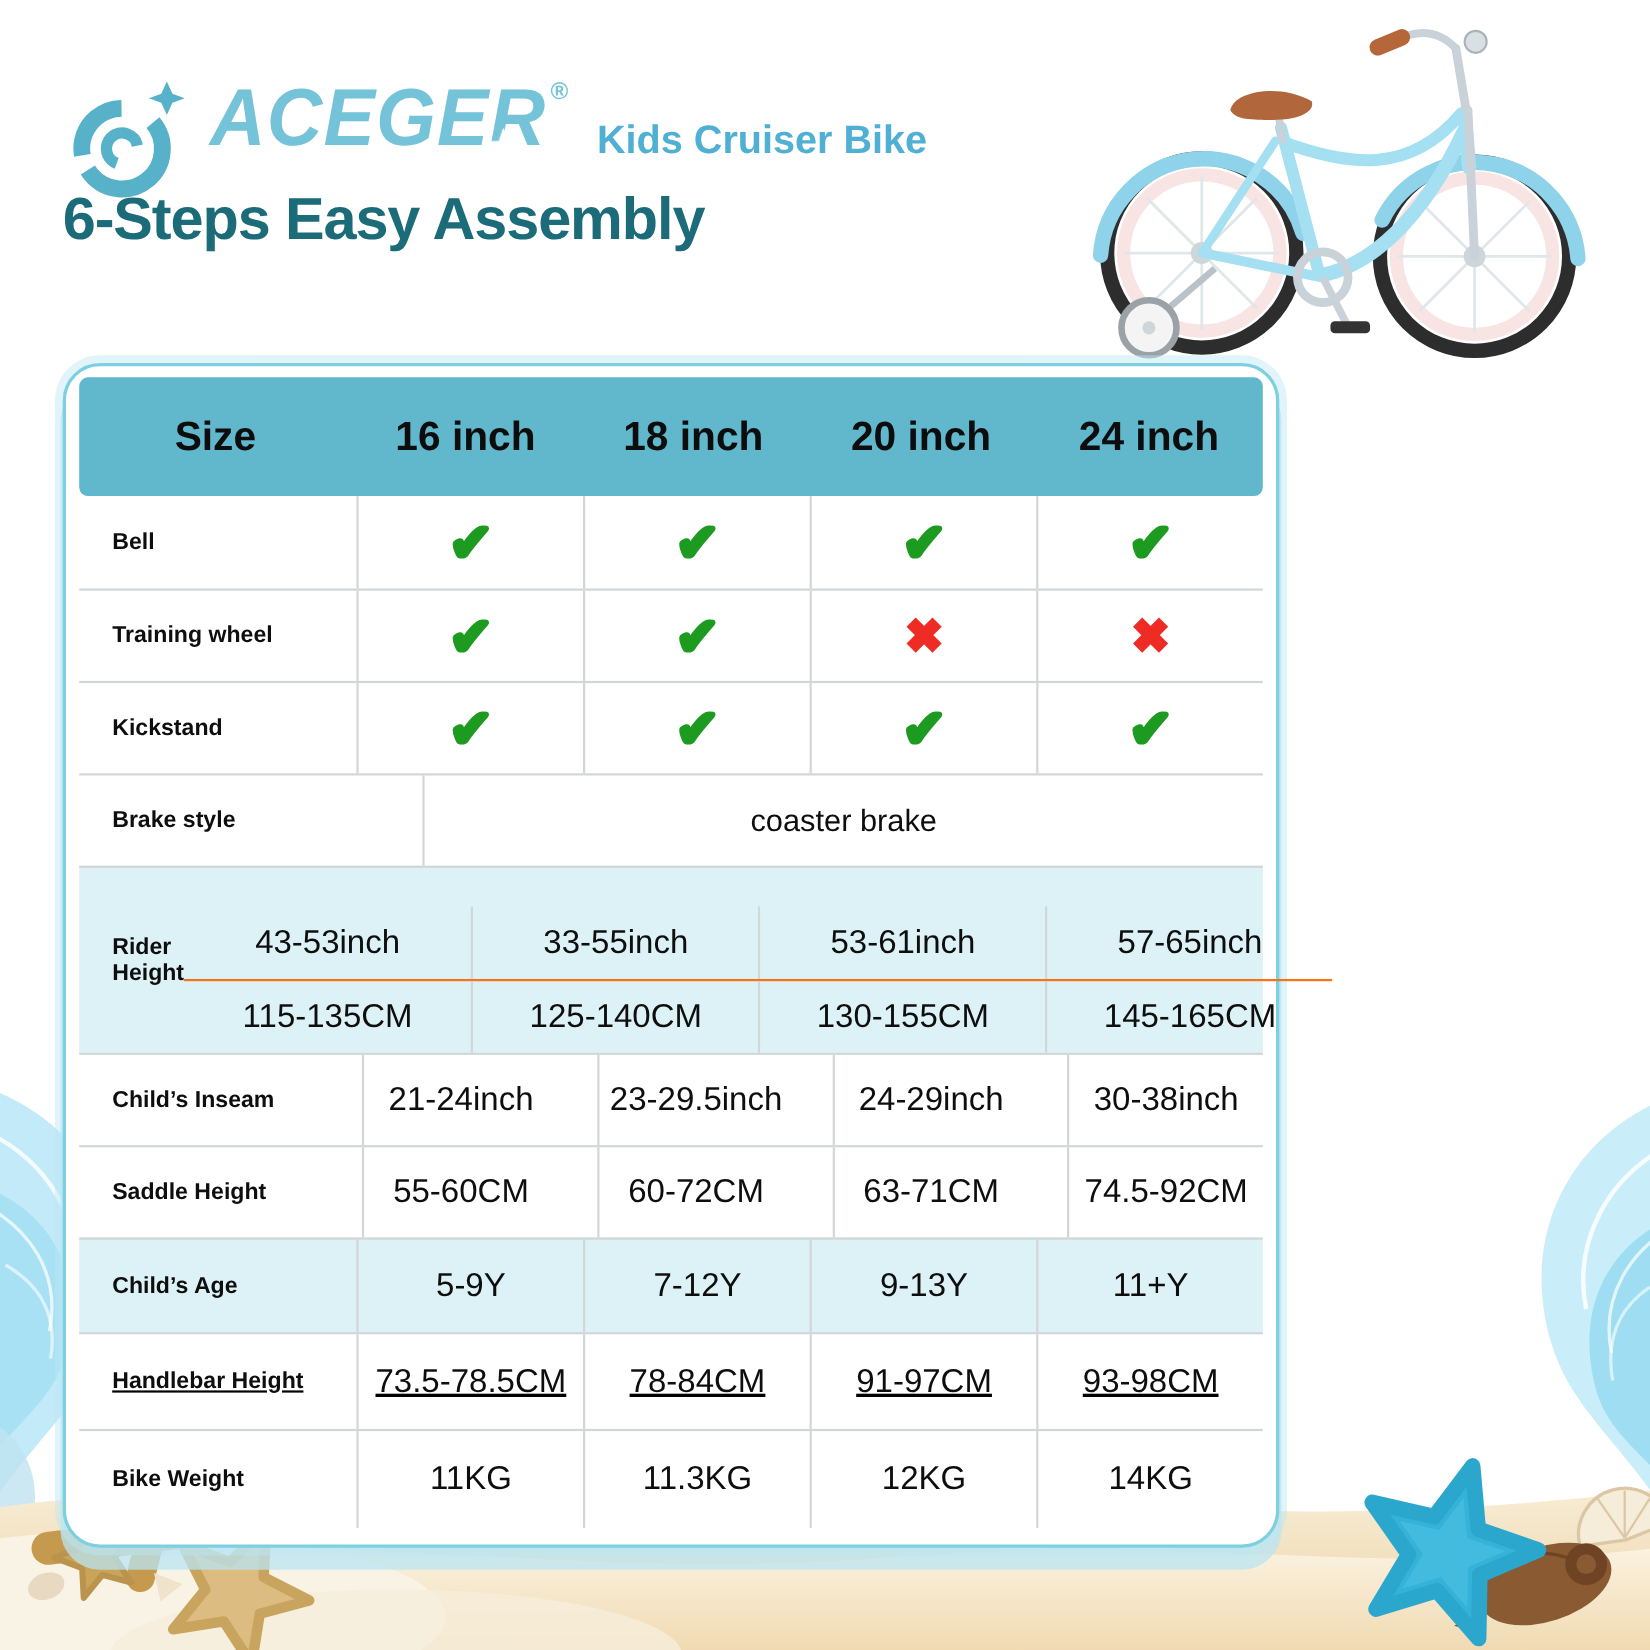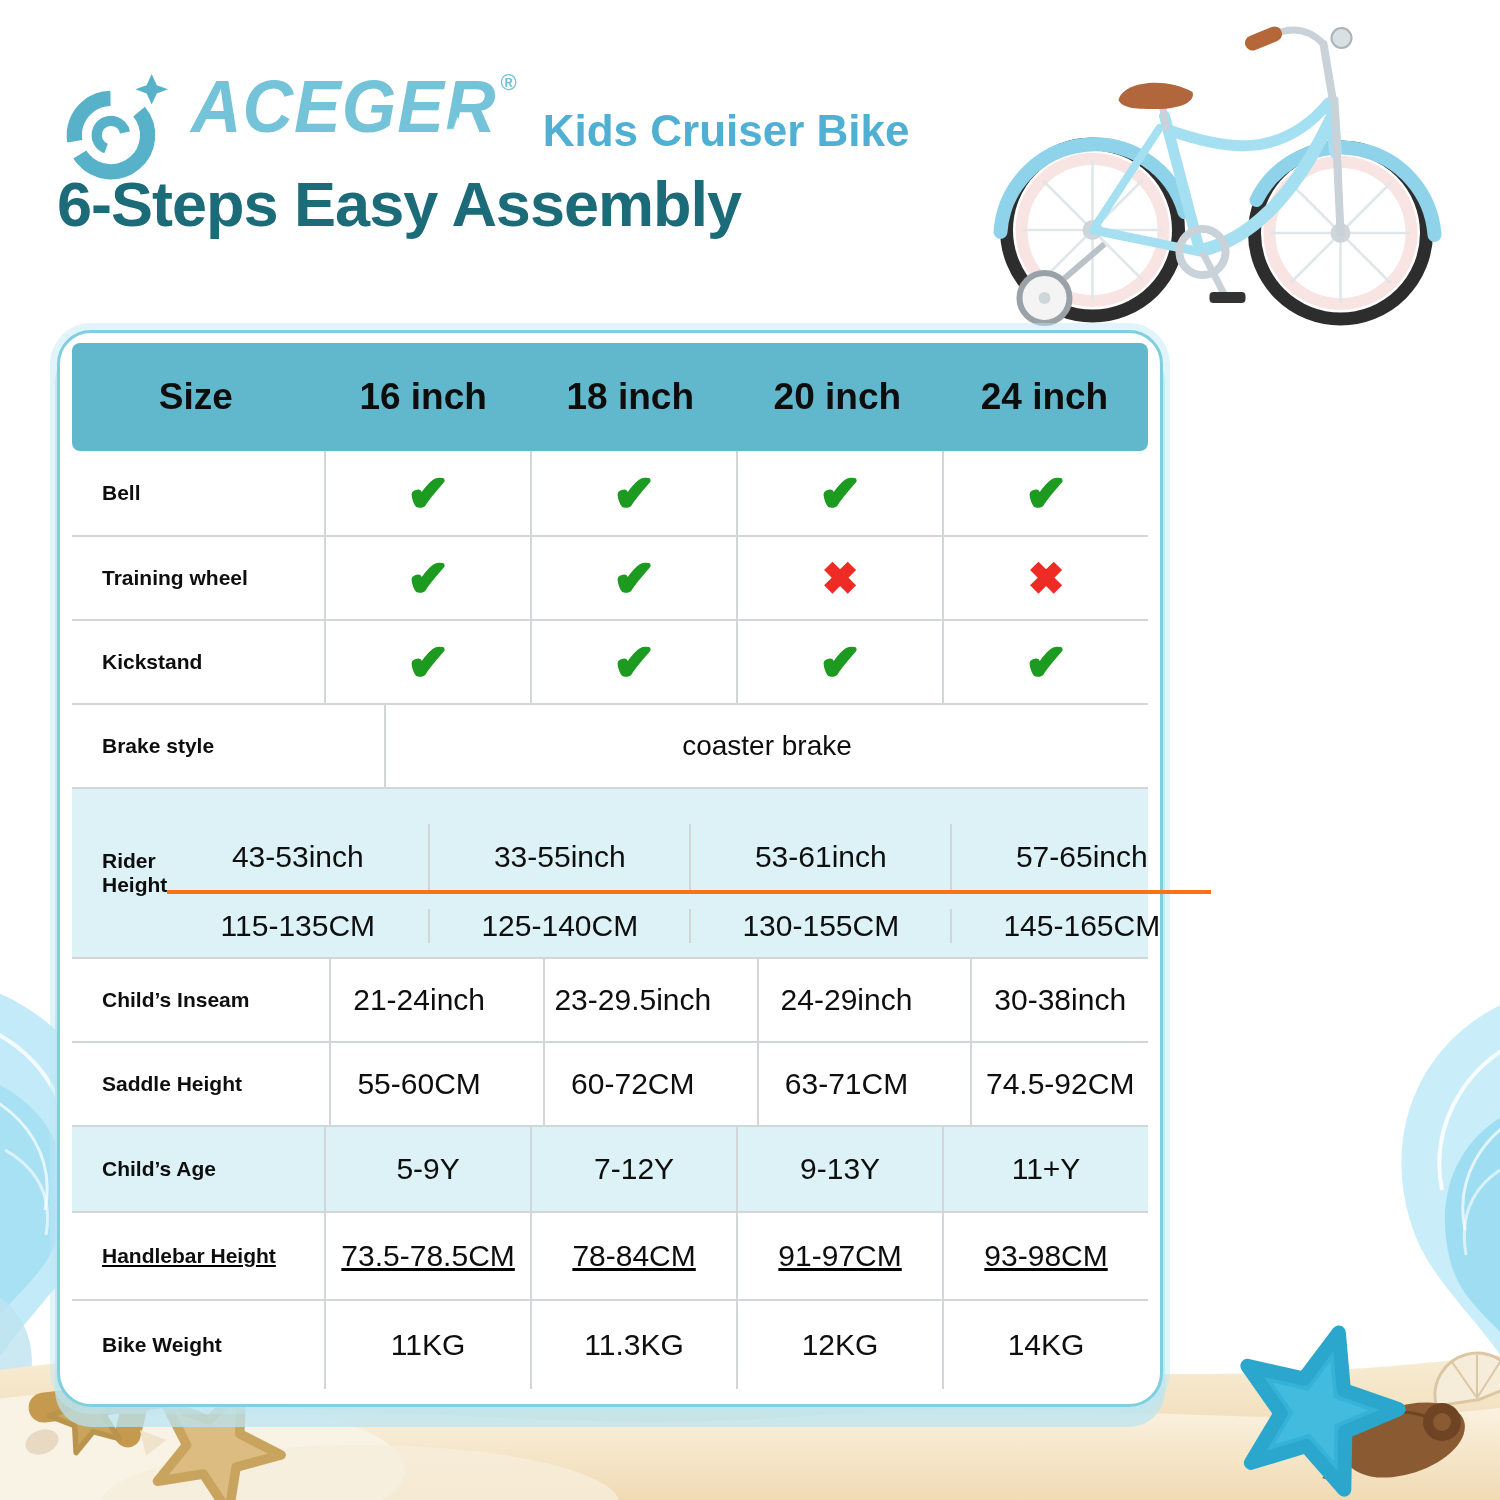--- a/index.html
+++ b/index.html
@@ -25,25 +25,25 @@
     font-size:70px;font-weight:bold;font-style:italic;letter-spacing:1px;
     color:#74c3d9;line-height:1;transform:scaleY(1.05);
   }
   .brand-star{
     position:absolute;left:247px;top:40px;
     color:#ffffff;font-size:44px;font-style:normal;line-height:1;
     text-shadow:0 0 2px #ffffff;
   }
   .brand-reg{font-size:22px;font-weight:bold;color:#74c3d9;margin-left:4px;margin-top:-2px;}
   .brand-tagline{
-    font-size:44px;font-weight:bold;color:#4fb0d4;margin-left:26px;margin-top:34px;white-space:nowrap;
+    font-size:36px;font-weight:bold;color:#4fb0d4;margin-left:26px;margin-top:34px;white-space:nowrap;
   }
   .page-title{
     position:absolute;left:57px;top:168px;z-index:2;
-    font-size:63px;font-weight:bold;color:#1c6b79;letter-spacing:-1px;white-space:nowrap;
+    font-size:54px;font-weight:bold;color:#1c6b79;letter-spacing:-1px;white-space:nowrap;
   }
 
   .hero-bike{position:absolute;left:950px;top:0px;width:545px;height:340px;z-index:2;}
 
   
   .spec-card{
     position:absolute;left:57px;top:330px;width:1106px;height:1077px;
     box-sizing:border-box;background:#ffffff;
     border:3px solid #7ecfe0;border-radius:34px;
     padding:10px 12px;z-index:5;
@@ -69,21 +69,21 @@
 
   .r-icons{height:84px;}
   .r-brake{height:84px;}
   .r-plain{height:84px;gap:36px;}
   .r-age{height:86px;}
   .r-handle{height:88px;text-decoration:underline;}
   .r-weight{height:90px;}
   .r-double{height:170px;}
   .subgrid{flex:1;display:flex;flex-direction:column;margin-top:35px;}
   .subrow{display:flex;height:85px;box-sizing:border-box;}
-  .subrow + .subrow{border-top:4px solid #f97316;align-items:center;}
+  .subrow + .subrow{border-top:2px solid #f97316;}
   .subrow .cell{border-left:2px solid #d2d6d9;}
 
   .hl{background:#ddf2f6;}
 
   .icon-cell{font-size:48px;font-weight:bold;}
   .icon-cell.check{color:#1d9b21;-webkit-text-stroke:2.5px #1d9b21;}
   .icon-cell.cross{color:#ee2b25;-webkit-text-stroke:1.5px #ee2b25;font-size:42px;}
 </style>
 </head>
 <body>

